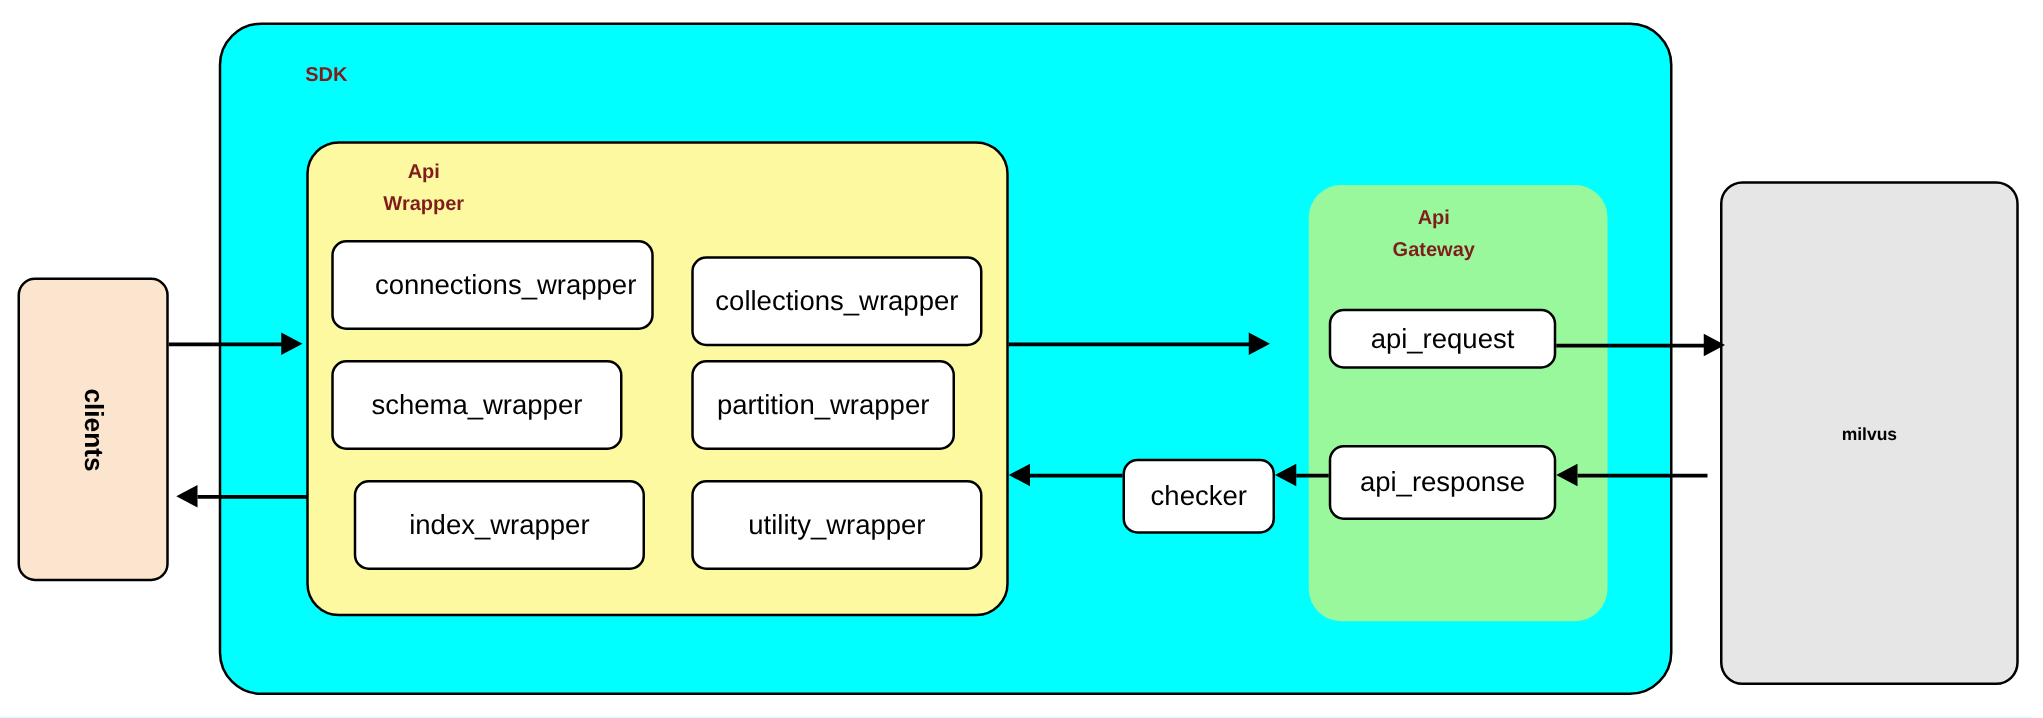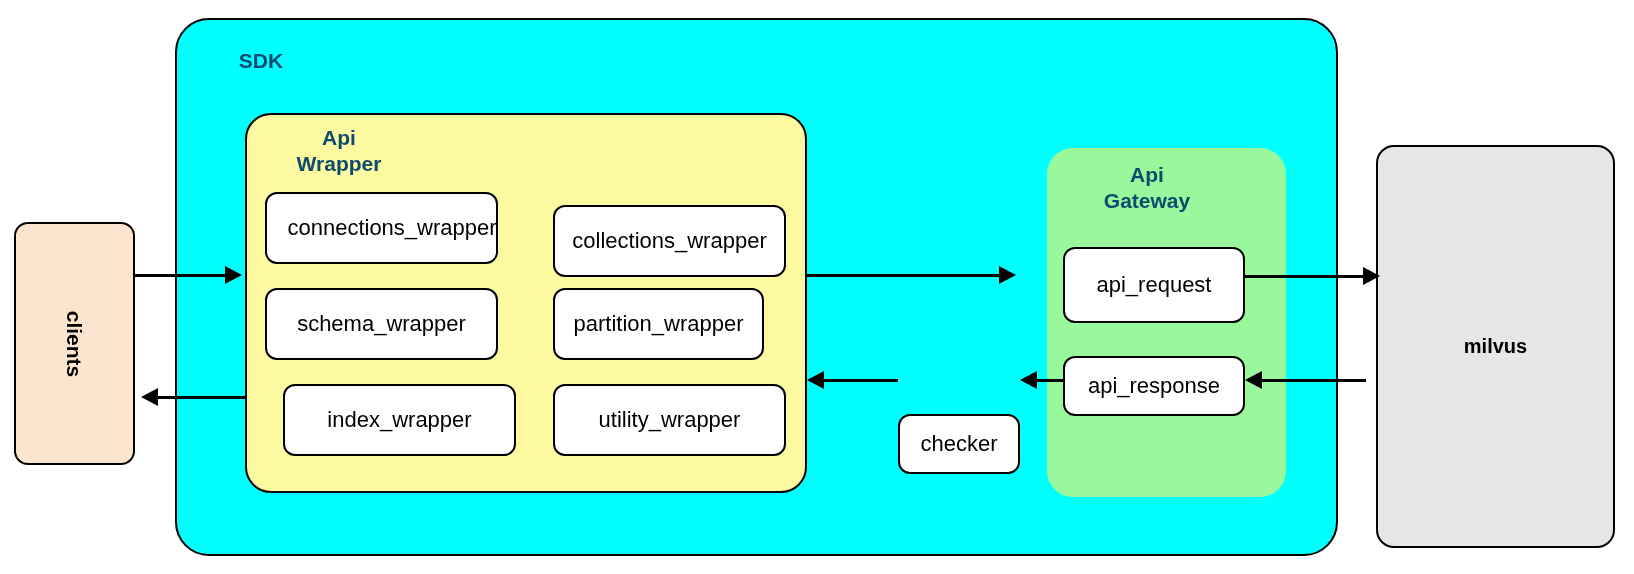--- a/index.html
+++ b/index.html
@@ -54,23 +54,23 @@
     border: none;
     border-radius: 26px;
     align-items: flex-start;
     justify-content: flex-start;
   }
 
   
   .container-title {
     position: absolute;
     font-weight: bold;
-    font-size: 21px;
+    font-size: 16px;
     line-height: 26px;
-    color: #0c4a6e;
+    color: #7f1d1d;
     white-space: pre-line;
     text-align: center;
   }
 
   
   .box-white {
     background: #ffffff;
     border: 2px solid #000000;
     border-radius: 12px;
     font-size: 22px;
@@ -90,21 +90,21 @@
     transform: rotate(90deg);
     white-space: nowrap;
     display: block;
   }
 
   
   .box-milvus {
     background: #e6e6e6;
     border: 2px solid #000000;
     border-radius: 18px;
-    font-size: 20px;
+    font-size: 14px;
     font-weight: bold;
   }
 
   
   .arrow {
     position: absolute;
     height: 3px;
     background: #000000;
   }
   .arrow-head {
@@ -130,21 +130,21 @@
 
   <div class="node container-sdk" style="left:175px; top:18px; width:1163px; height:538px;">
     <div class="container-title" style="left:44px; top:28px; width:80px;">SDK</div>
   </div>
 
   <div class="node container-wrapper" style="left:245px; top:113px; width:562px; height:380px;">
     <div class="container-title" style="left:12px; top:10px; width:160px;">Api
 Wrapper</div>
   </div>
 
-  <div class="node box-white" style="left:265px; top:192px; width:233px; height:72px;padding-left:21px;">
+  <div class="node box-white" style="left:265px; top:192px; width:258px; height:72px;padding-left:21px;">
     <span>connections_wrapper</span>
   </div>
 
   <div class="node box-white" style="left:553px; top:205px; width:233px; height:72px;">
     <span>collections_wrapper</span>
   </div>
 
   <div class="node box-white" style="left:265px; top:288px; width:233px; height:72px;">
     <span>schema_wrapper</span>
   </div>
@@ -159,29 +159,29 @@
 
   <div class="node box-white" style="left:553px; top:384px; width:233px; height:72px;">
     <span>utility_wrapper</span>
   </div>
 
   <div class="node container-gateway" style="left:1047px; top:148px; width:239px; height:349px;">
     <div class="container-title" style="left:0px; top:14px; width:200px;">Api
 Gateway</div>
   </div>
 
-  <div class="node box-white" style="left:1063px; top:247px; width:182px; height:76px;">
+  <div class="node box-white" style="left:1063px; top:247px; width:182px; height:48px;">
     <span>api_request</span>
   </div>
 
   <div class="node box-white" style="left:1063px; top:356px; width:182px; height:60px;">
     <span>api_response</span>
   </div>
 
-  <div class="node box-white" style="left:898px; top:367px; width:122px; height:60px;margin-top:47px;">
+  <div class="node box-white" style="left:898px; top:367px; width:122px; height:60px;">
     <span>checker</span>
   </div>
 
   <div class="node box-clients" style="left:14px; top:222px; width:121px; height:243px;">
     <span class="vtext">clients</span>
   </div>
 
   <div class="node box-milvus" style="left:1376px; top:145px; width:239px; height:403px;">
     <span>milvus</span>
   </div>

